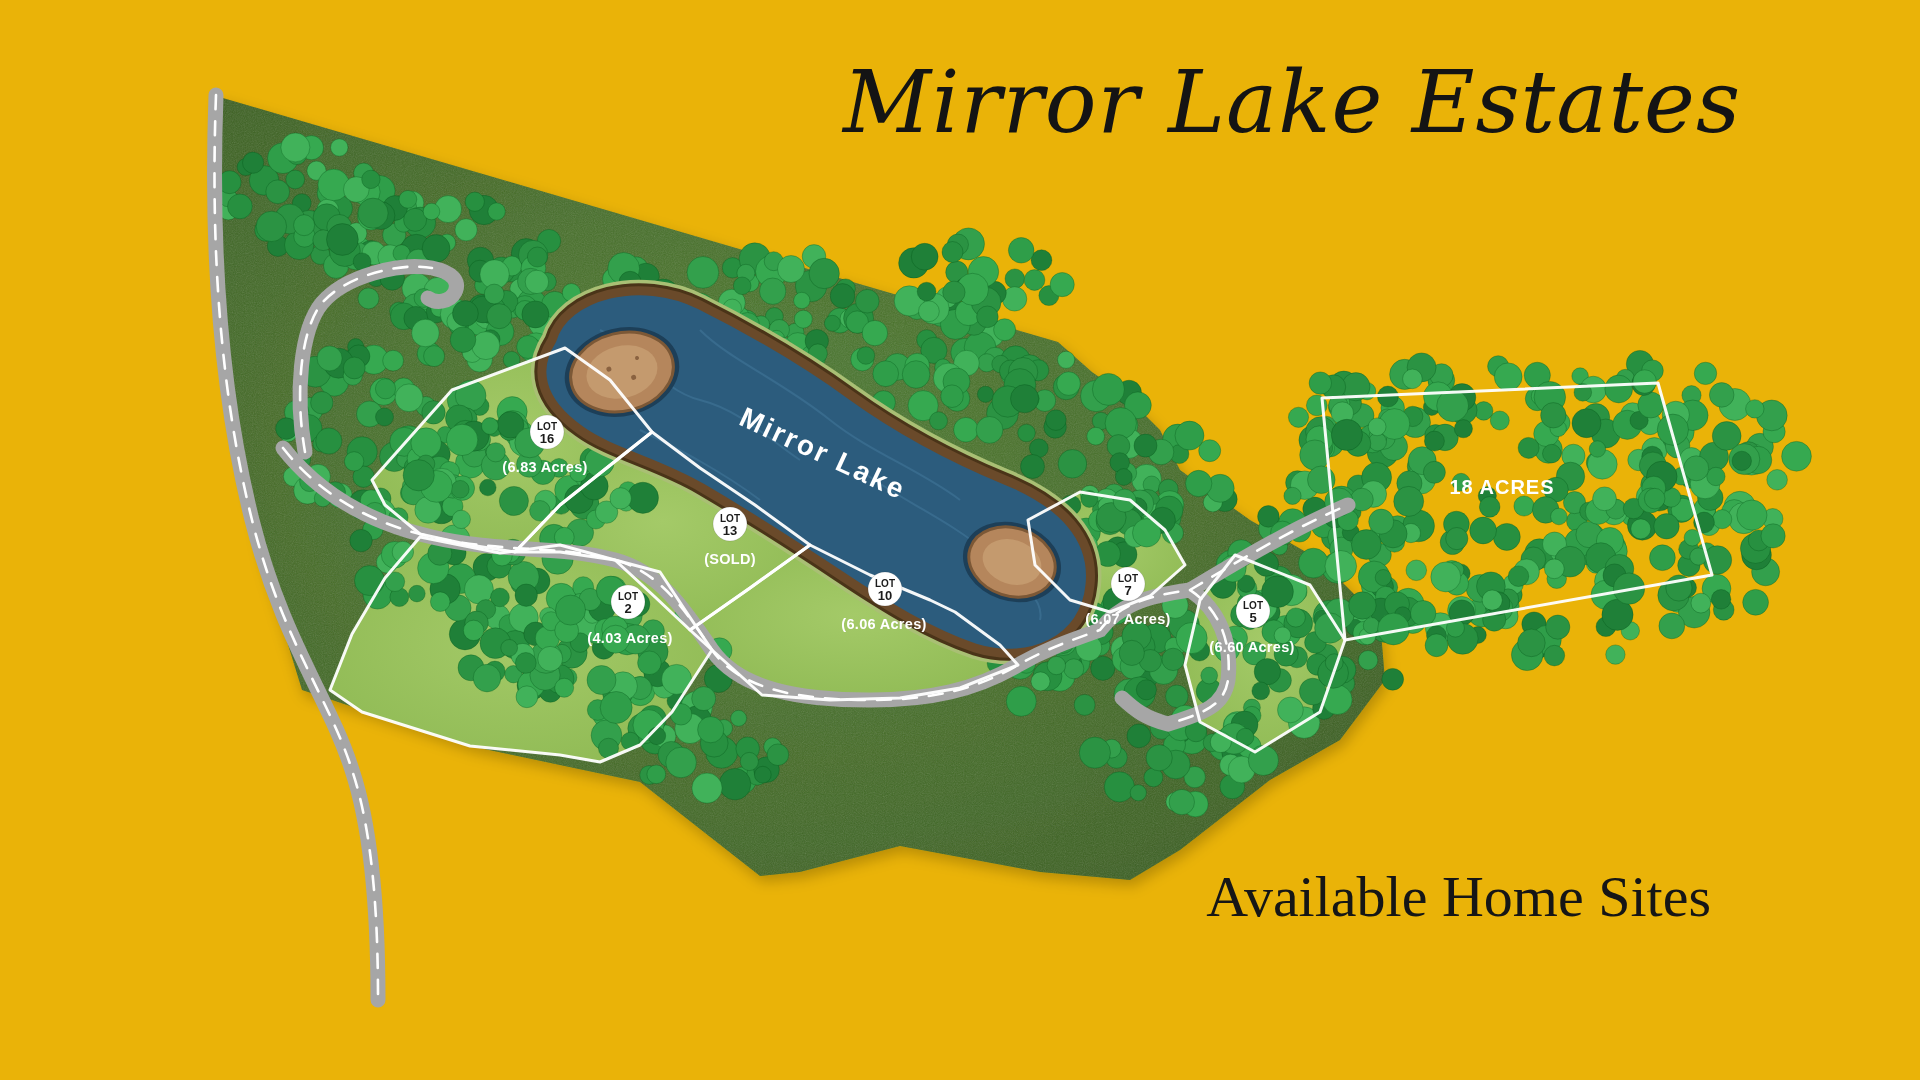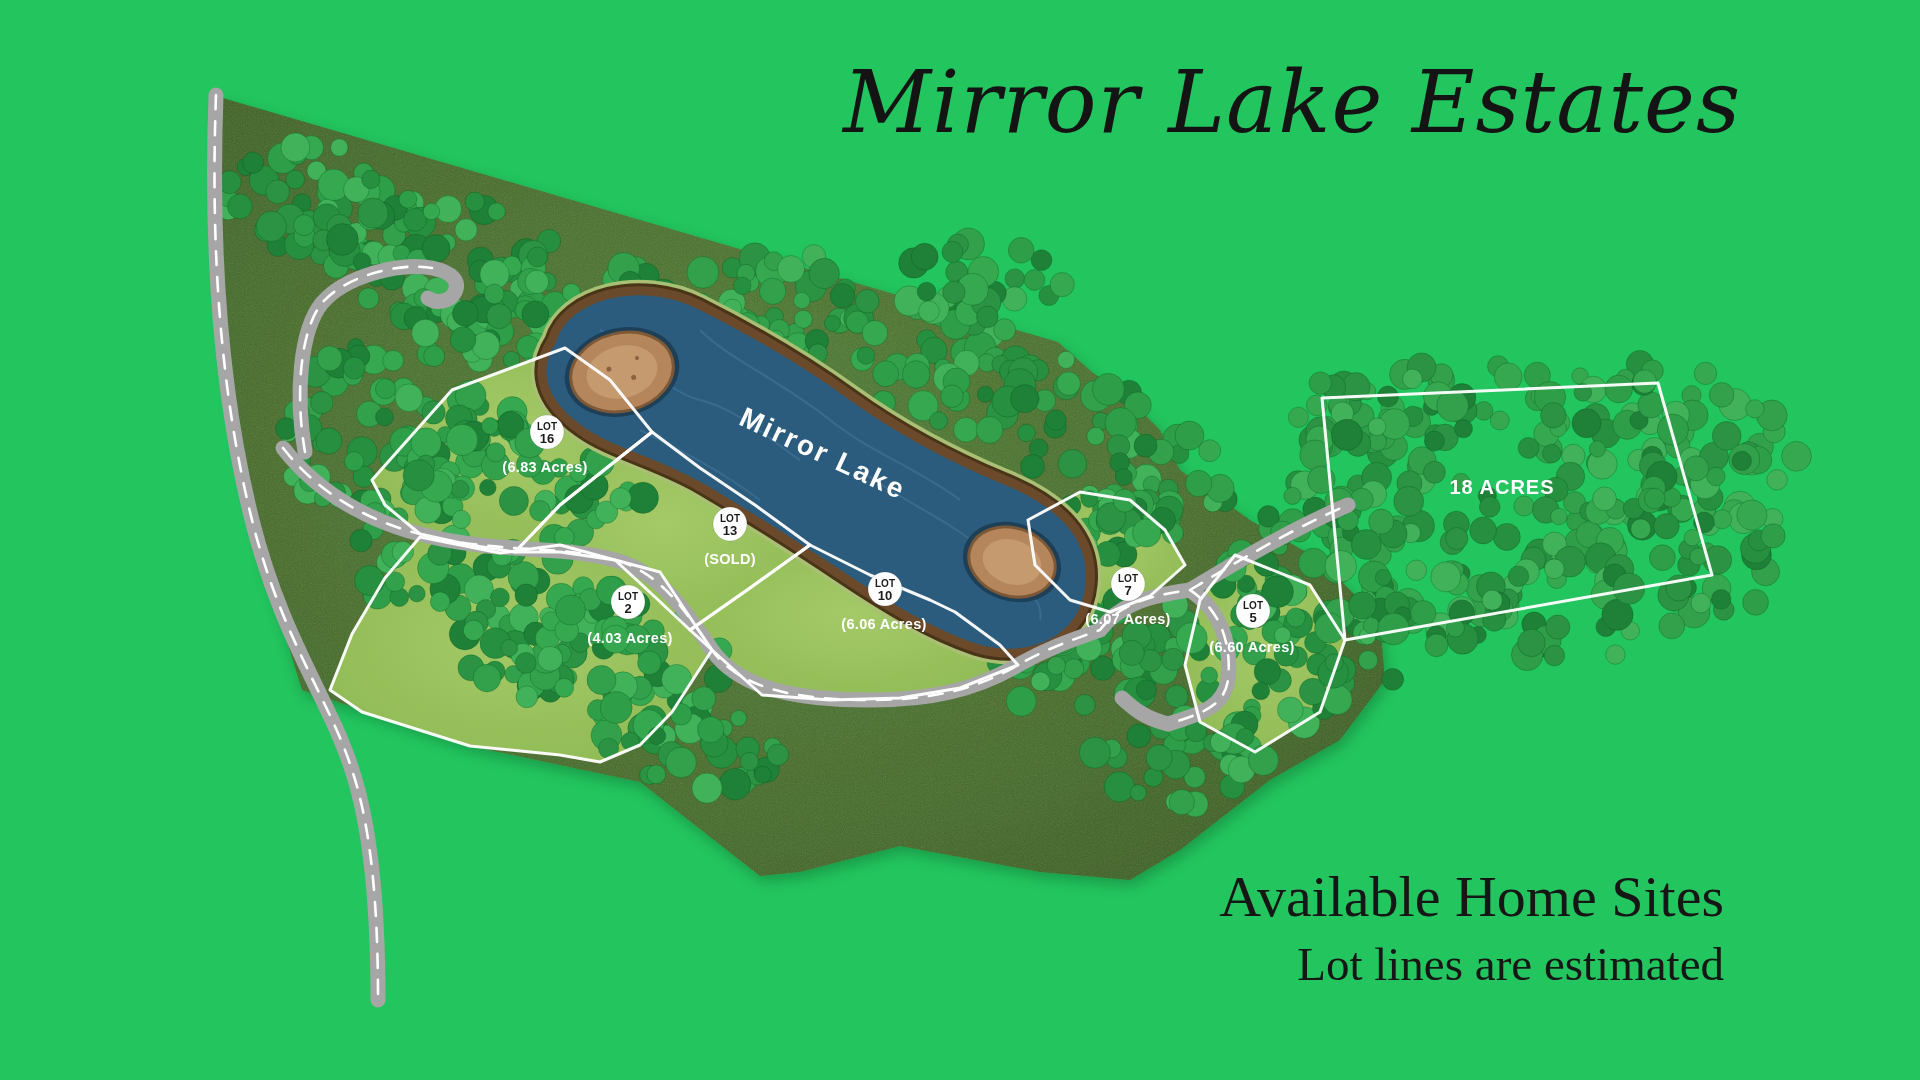--- a/index.html
+++ b/index.html
@@ -1,23 +1,23 @@
 <!DOCTYPE html>
 <html><head>
 <meta charset="utf-8">
 <style>
   html,body{margin:0;padding:0;background:#ffffff;}
-  #stage{position:relative;width:1920px;height:1080px;background:#22c55e;overflow:hidden;
+  #stage{position:relative;width:1920px;height:1080px;background:#eab308;overflow:hidden;
          font-family:"Liberation Sans",sans-serif;}
   .title{position:absolute;left:1292px;top:52px;transform:translateX(-50%);
          font-family:"DejaVu Serif",serif;font-style:italic;font-weight:500;
          font-size:86px;color:#141414;white-space:nowrap;letter-spacing:1px;}
   .subtitle{position:absolute;left:1286px;top:186px;transform:translateX(-50%);
          font-family:"Liberation Serif",serif;font-size:44px;color:#141414;white-space:nowrap;}
-  .footer{position:absolute;right:196px;top:860px;text-align:right;color:#161616;
+  .footer{position:absolute;right:209px;top:860px;text-align:right;color:#161616;
          font-family:"Liberation Serif",serif;}
   .footer .l1{font-size:58px;line-height:74px;}
   .footer .l2{font-size:47px;line-height:60px;}
   svg text{font-family:"Liberation Sans",sans-serif;}
   .badge-word{font-size:10px;font-weight:bold;fill:#1b1b1b;}
   .badge-num{font-size:13px;font-weight:bold;fill:#1b1b1b;}
   .acreage{font-size:14.5px;font-weight:bold;fill:#ffffff;letter-spacing:.3px;}
   .lake-label{font-size:28px;font-weight:bold;fill:#ffffff;letter-spacing:2.5px;}
   .parcel-label{font-size:20px;font-weight:bold;fill:#ffffff;letter-spacing:1px;}
 </style>
@@ -1319,16 +1319,15 @@
         <circle cx="1253" cy="611" r="17" fill="#ffffff" stroke="rgba(0,0,0,0.12)" stroke-width="1"></circle>
         <text class="badge-word" x="1253" y="609" text-anchor="middle">LOT</text>
         <text class="badge-num" x="1253" y="622" text-anchor="middle">5</text>
         <text class="acreage" x="1252" y="652" text-anchor="middle">(6.60 Acres)</text>
       </g>
     </g>
   </svg>
 
   <div class="footer">
     <div class="l1">Available Home Sites</div>
-    <div class="l2">Lot lines are estimated</div>
   </div>
 
 </div>
 
 </body></html>

